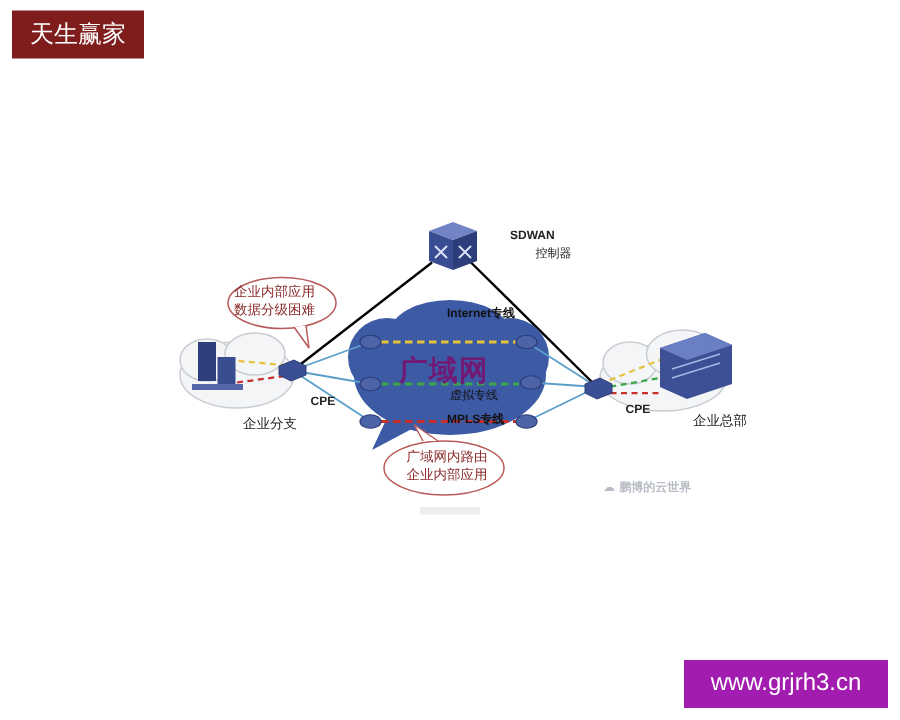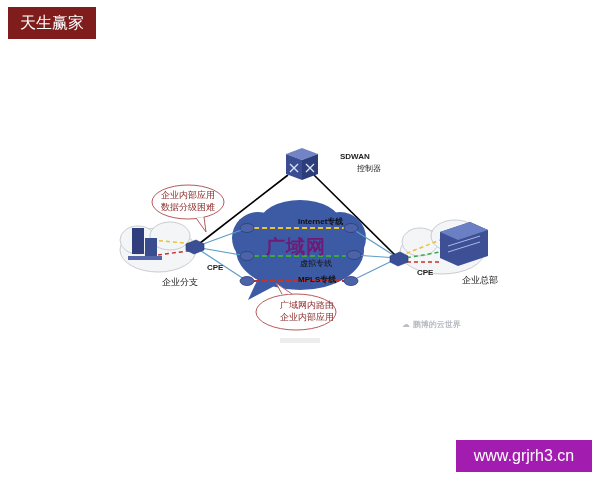--- a/index.html
+++ b/index.html
@@ -3,21 +3,21 @@
 <meta charset="utf-8">
 <style>
   html, body { margin:0; padding:0; }
   body { width:600px; height:480px; background:#ffffff; position:relative; overflow:hidden; font-family:"DejaVu Sans", sans-serif; }
   .badge-tl { position:absolute; left:8px; top:7px; width:88px; height:32px; background:#7f1d1d; color:#fff; font-size:16px; line-height:32px; text-align:center; }
   .badge-br { position:absolute; left:456px; top:440px; width:136px; height:32px; background:#a21caf; color:#fff; font-size:16px; line-height:32px; text-align:center; font-family:"Liberation Sans", sans-serif; }
   svg { position:absolute; left:0; top:0; }
   .lbl { position:absolute; font-size:9px; color:#222; white-space:nowrap;padding-left:24px; }
   .bold { font-weight:bold; font-family:"Liberation Sans", sans-serif; }
   .serif { font-family:"DejaVu Serif", serif; }
-  .bubble-text { position:absolute; font-size:9px; color:#8b2a2a; text-align:center; line-height:12px; font-family:"DejaVu Serif", serif; }
+  .bubble-text { position:absolute; font-size:9px; color:#8b2a2a; line-height:12px; font-family:"DejaVu Serif", serif; }
   .wan-title { position:absolute; font-size:19px; color:#701a75; font-weight:bold; letter-spacing:1px; }
   .watermark { position:absolute; font-size:8px; color:#b8bcc4; }
 </style>
 </head>
 <body>
 
 <div class="badge-tl">天生赢家</div>
 
 <svg width="600" height="480">
 
@@ -106,21 +106,21 @@
     <path d="M282 294 L276 283 L292 294" fill="#ffffff"></path>
   </g>
 
   <rect x="280" y="338" width="40" height="5" fill="#ededed"></rect>
 </svg>
 
 <div class="lbl bold" style="left:316px;top:152px;font-size:8px;">SDWAN</div>
 <div class="lbl serif" style="left:316px;top:163px;font-size:8px;margin-left:17px;">控制器</div>
 
 <div class="wan-title" style="left:266px;top:234px;">广域网</div>
-<div class="lbl bold" style="left:274px;top:216px;font-size:8px;color:#111;">Internet专线</div>
+<div class="lbl bold" style="left:274px;top:203px;font-size:8px;color:#111;">Internet专线</div>
 <div class="lbl serif" style="left:276px;top:258px;font-size:8px;color:#111;">虚拟专线</div>
 <div class="lbl bold" style="left:274px;top:274px;font-size:8px;color:#111;">MPLS专线</div>
 
 <div class="lbl bold" style="left:183px;top:263px;font-size:8px;">CPE</div>
 <div class="lbl serif" style="left:138px;top:276px;font-size:9px;">企业分支</div>
 <div class="lbl bold" style="left:393px;top:268px;font-size:8px;">CPE</div>
 <div class="lbl serif" style="left:418px;top:274px;font-size:9px;margin-left:20px;">企业总部</div>
 
 <div class="bubble-text" style="left:156px;top:189px;width:64px;">
   <div>企业内部应用</div>

